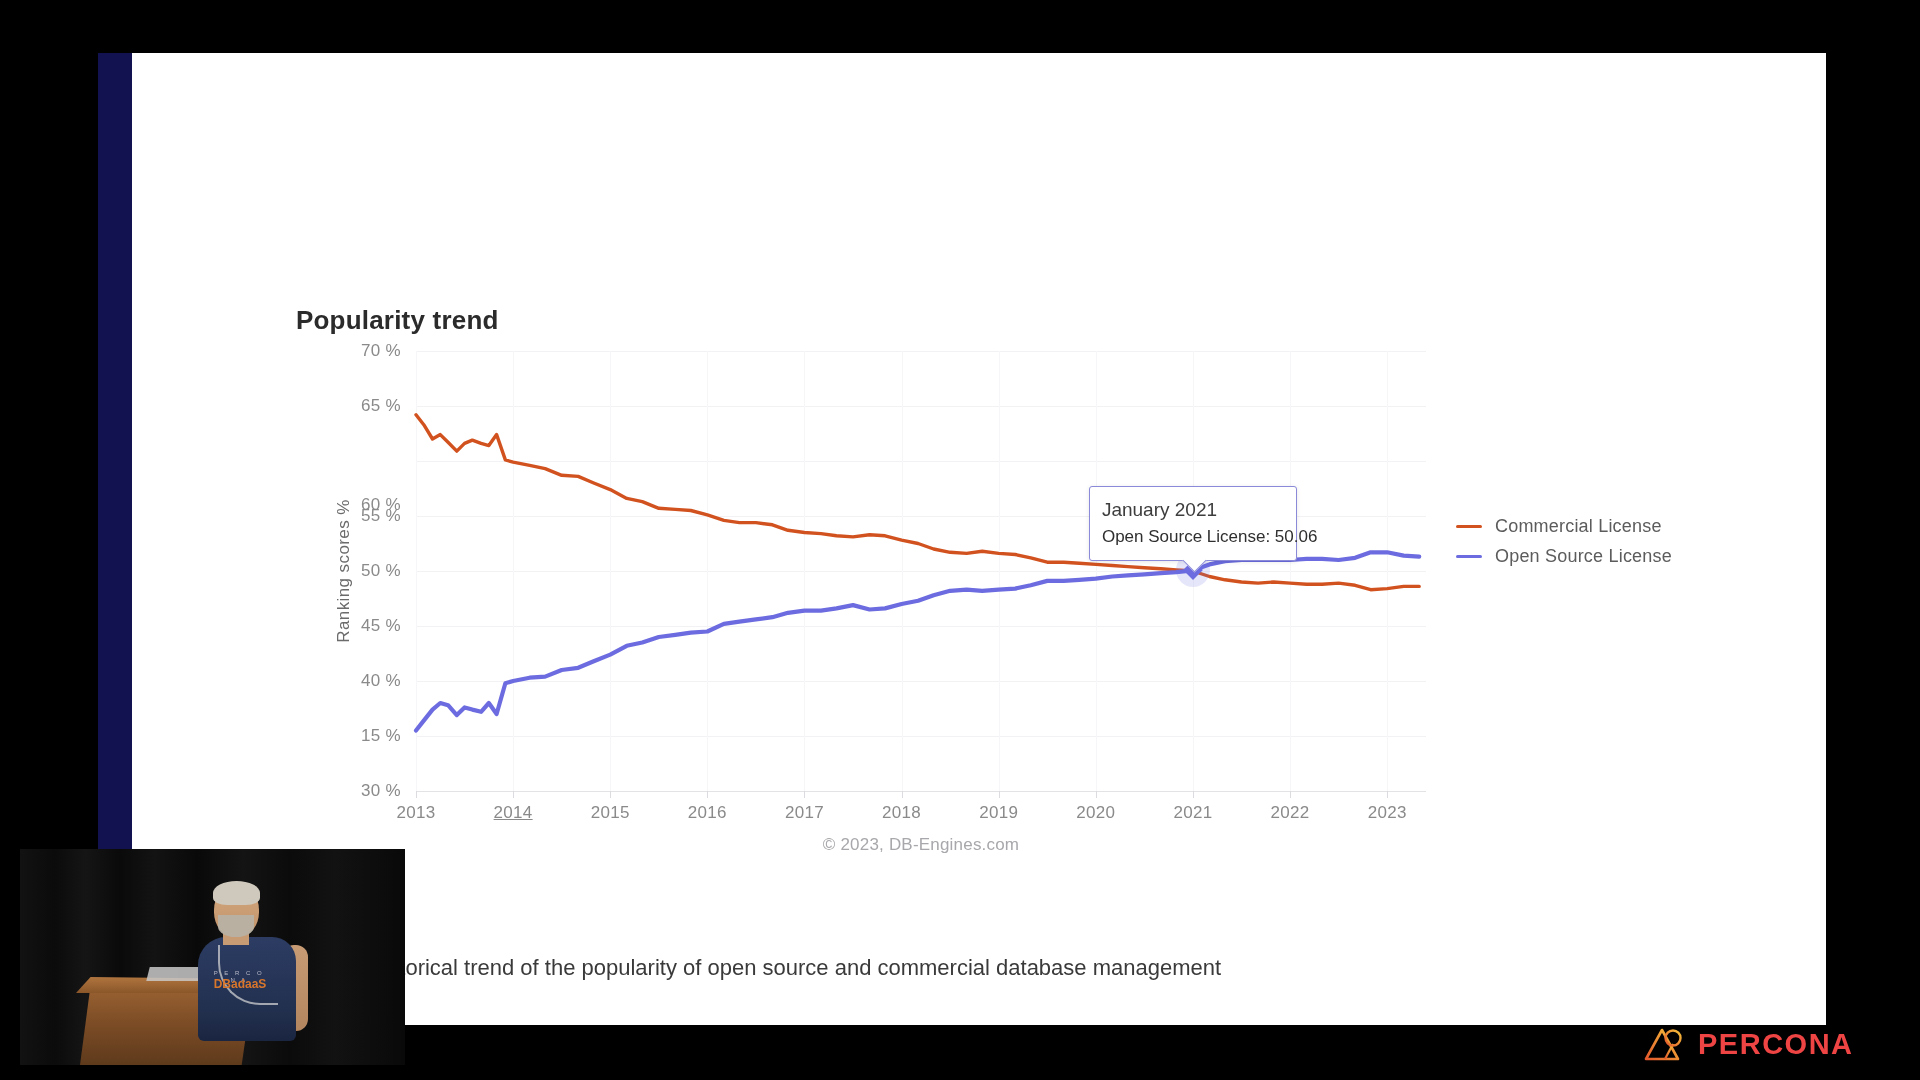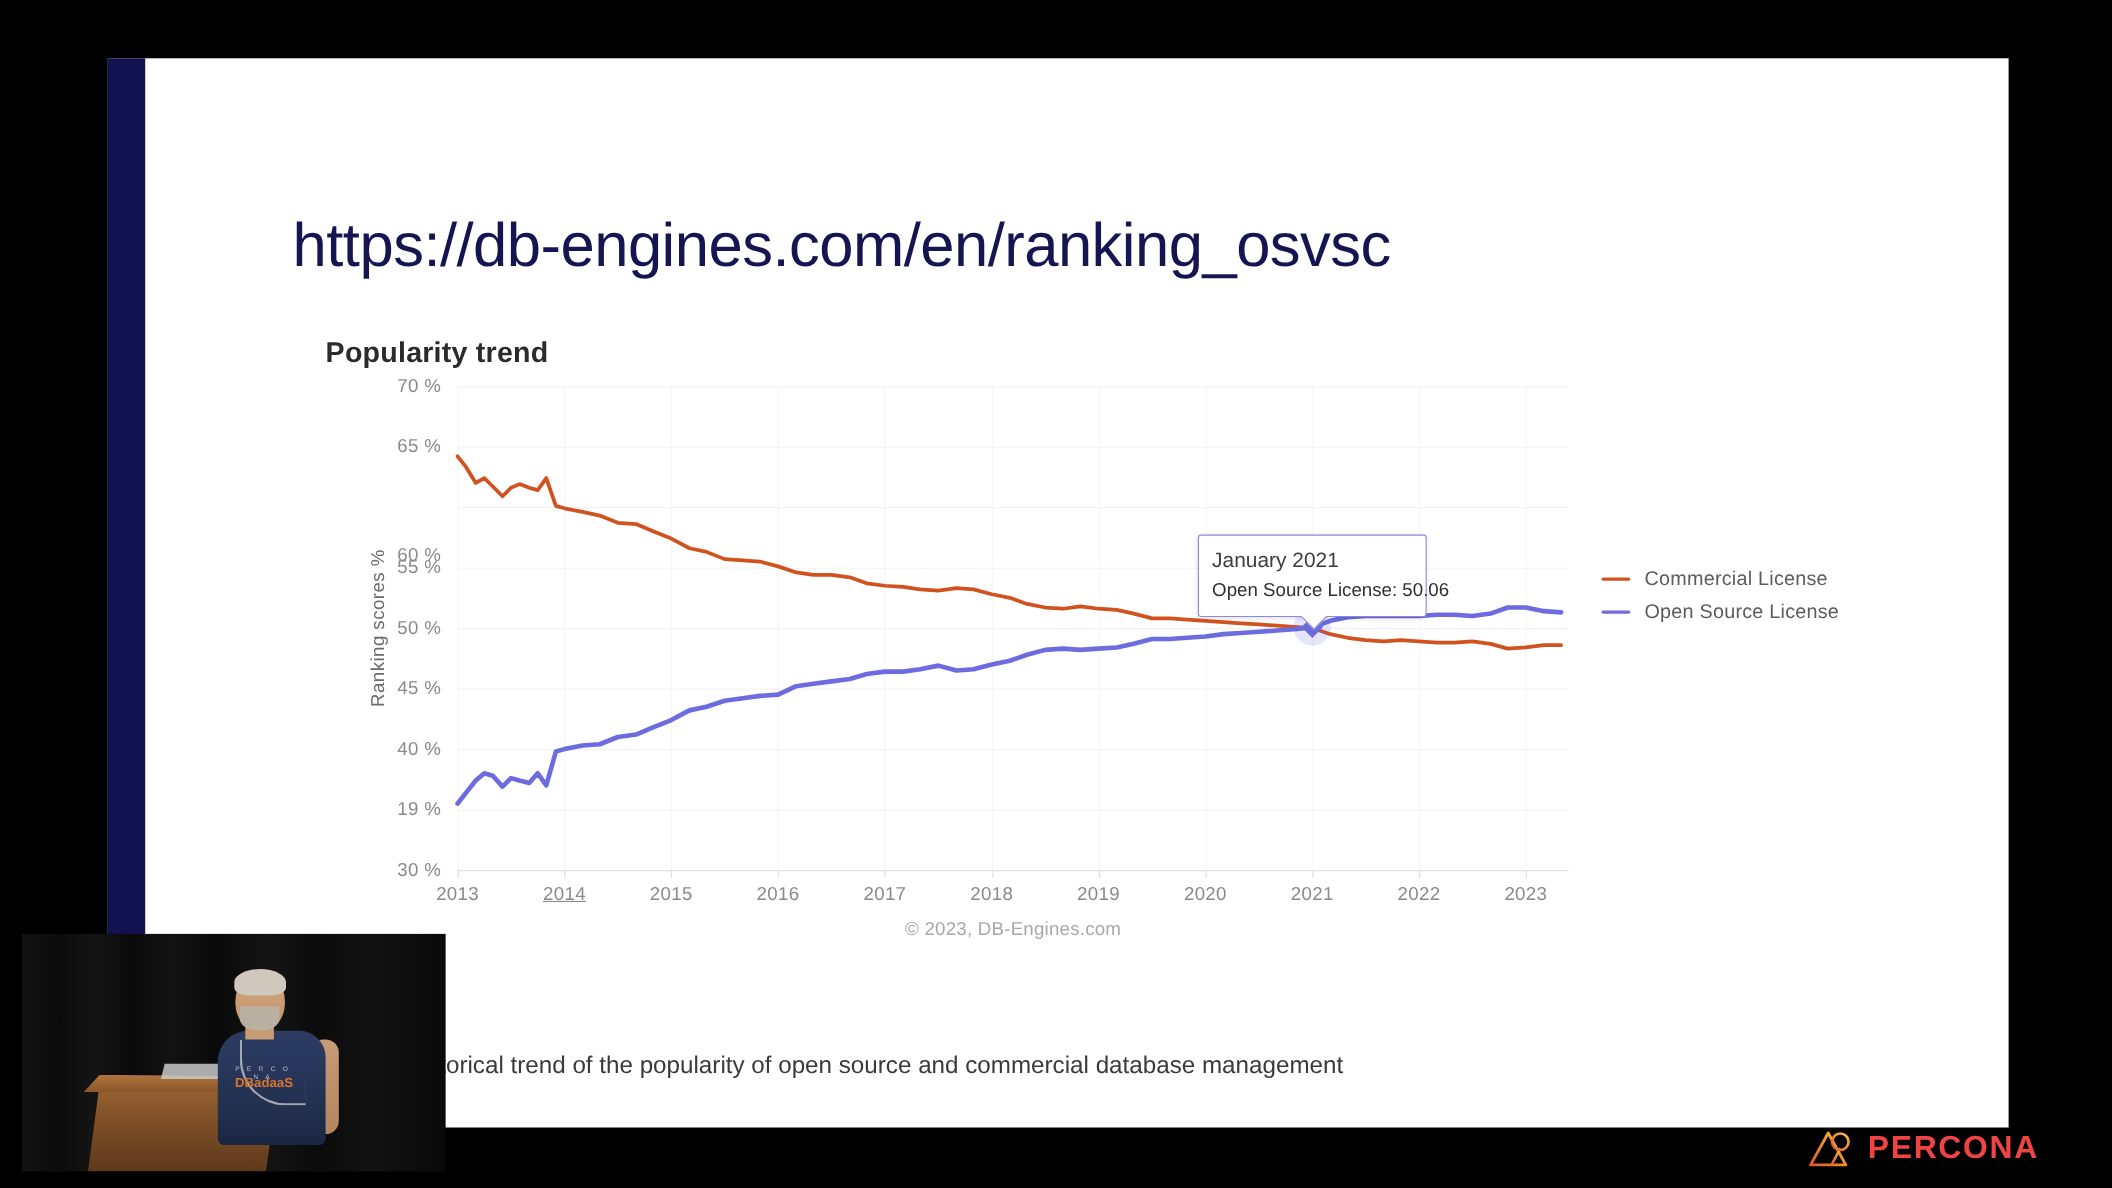--- a/index.html
+++ b/index.html
@@ -434,33 +434,32 @@
     opacity: 0.7;
   }
 </style>
 </head>
 <body>
 
 <div id="stage">
 
   <div id="slide">
 
-    <div id="slide-title" style="color: rgb(21, 21, 82);">https://db-engines.com/en/ranking_osvsc</div>
 
     <div id="chart-block">
 
       <div id="chart-heading">Popularity trend</div>
 
       <div id="plot-wrap">
 
         <div id="y-axis-title">Ranking scores %</div>
 
         <div id="y-ticks-host">
             <div class="y-tick" style="top: 440px;">30 %</div>
-            <div class="y-tick" style="top: 385px;">19 %</div>
+            <div class="y-tick" style="top: 385px;">15 %</div>
             <div class="y-tick" style="top: 330px;">40 %</div>
             <div class="y-tick" style="top: 275px;">45 %</div>
             <div class="y-tick" style="top: 220px;">50 %</div>
             <div class="y-tick" style="top: 165px;">55 %</div>
             <div class="y-tick" style="top: 110px; margin-top: 44px;">60 %</div>
             <div class="y-tick" style="top: 55px;">65 %</div>
             <div class="y-tick" style="top: 0px;">70 %</div>
           </div>
 
         <div id="plot-area">

